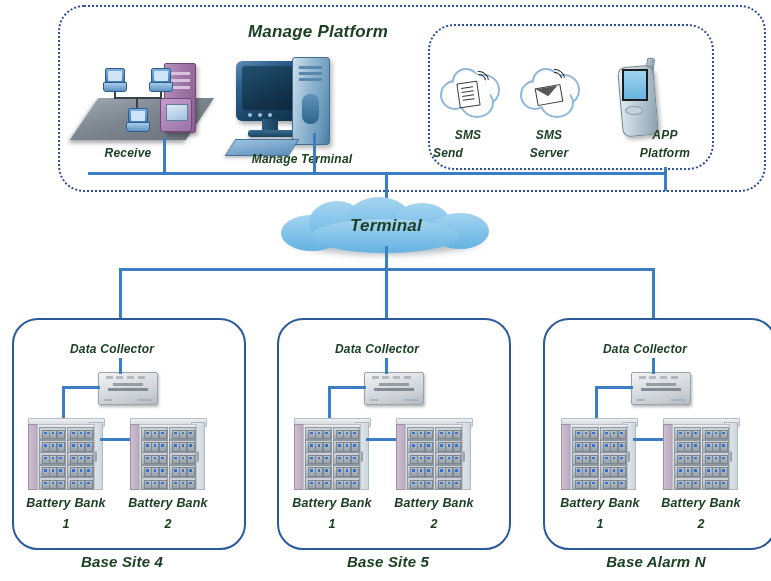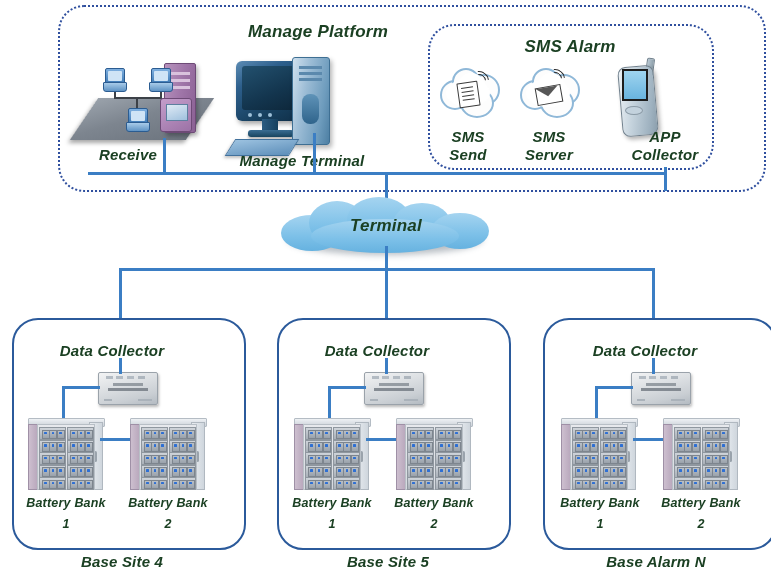--- a/index.html
+++ b/index.html
@@ -2,21 +2,21 @@
 <html><head>
 <meta charset="utf-8">
 <style>
   html,body{margin:0;padding:0;background:#ffffff;}
   body{width:771px;height:581px;font-family:"Liberation Sans",sans-serif;overflow:hidden;}
   #stage{position:relative;width:771px;height:581px;background:#fff;}
 
   .lbl{position:absolute;color:#1b4023;font-weight:bold;font-style:italic;
        white-space:nowrap;letter-spacing:.2px;}
   .lbl-title{font-size:17px;}
-  .lbl-node{font-size:15px;}
+  .lbl-node{font-size:12px;}
   .lbl-small{font-size:12.5px;}
   .lbl-site{font-size:15px;}
   .center{transform:translateX(-50%);text-align:center;}
 
   
   .dotbox{position:absolute;border:2px dotted #2f4f9e;border-radius:26px;background:transparent;}
 
   
   .sitebox{position:absolute;border:2.5px solid #2b5a9b;border-radius:26px;background:transparent;}
 
@@ -180,37 +180,36 @@
     <div class="mon-foot"></div>
     <div class="tower">
         <div class="tower-slot"></div>
       </div>
     <div class="kbd"></div>
   </div>
   <div class="lbl lbl-node center" style="left:302px;top:152px;">Manage Terminal</div>
 
   <div class="dotbox" style="left:428px;top:24px;width:282px;height:142px;"></div>
 
-  <div class="lbl lbl-title center" style="left:570px;top:37px;">SMS Alarm</div>
 
   <div class="cloudico" style="left:438px;top:66px;">
     <div class="puff" style="left:2px;top:14px;width:26px;height:26px;"></div>
     <div class="puff" style="left:14px;top:2px;width:24px;height:24px;"></div>
     <div class="puff" style="left:30px;top:8px;width:28px;height:28px;"></div>
     <div class="puff" style="left:22px;top:22px;width:30px;height:26px;"></div>
     <div class="inner" style="left:8px;top:13px;width:44px;height:28px;"></div>
     <div class="inner" style="left:18px;top:7px;width:30px;height:34px;"></div>
     <div class="doc">
         <i></i>
       </div>
     <div class="wave" style="left:34px;top:8px;width:12px;height:12px;"></div>
     <div class="wave" style="left:31px;top:5px;width:18px;height:18px;"></div>
   </div>
   <div class="lbl lbl-node center" style="left:468px;top:128px;">SMS</div>
-  <div class="lbl lbl-node center" style="left:468px;top:146px;">Send</div>
+  <div class="lbl lbl-node center" style="left:448px;top:146px;">Send</div>
 
   <div class="cloudico" style="left:518px;top:66px;">
     <div class="puff" style="left:2px;top:14px;width:26px;height:26px;"></div>
     <div class="puff" style="left:14px;top:2px;width:24px;height:24px;"></div>
     <div class="puff" style="left:30px;top:8px;width:28px;height:28px;"></div>
     <div class="puff" style="left:22px;top:22px;width:30px;height:26px;"></div>
     <div class="inner" style="left:8px;top:13px;width:44px;height:28px;"></div>
     <div class="inner" style="left:18px;top:7px;width:30px;height:34px;"></div>
     <div class="env"></div>
     <div class="wave" style="left:30px;top:6px;width:12px;height:12px;"></div>
@@ -219,21 +218,21 @@
   <div class="lbl lbl-node center" style="left:549px;top:128px;">SMS</div>
   <div class="lbl lbl-node center" style="left:549px;top:146px;">Server</div>
 
   <div class="phone-ico" style="left:616px;top:58px;">
     <div class="ph-ant"></div>
     <div class="ph-body"></div>
     <div class="ph-scr"></div>
     <div class="ph-key"></div>
   </div>
   <div class="lbl lbl-node center" style="left:665px;top:128px;">APP</div>
-  <div class="lbl lbl-node center" style="left:665px;top:146px;">Collector</div>
+  <div class="lbl lbl-node center" style="left:665px;top:146px;">Platform</div>
 
   <div class="ln lnh" style="left:88px;top:172px;width:578px;"></div>
   <div class="ln lnv" style="left:163px;top:138px;height:35px;"></div>
   <div class="ln lnv" style="left:313px;top:133px;height:40px;"></div>
   <div class="ln lnv" style="left:664px;top:167px;height:24px;"></div>
   <div class="ln lnv" style="left:385px;top:172px;height:45px;"></div>
 
   <div class="netcloud" style="left:281px;top:197px;">
     <div class="shadow"></div>
     <div class="np" style="left:0px;top:18px;width:62px;height:36px;"></div>

